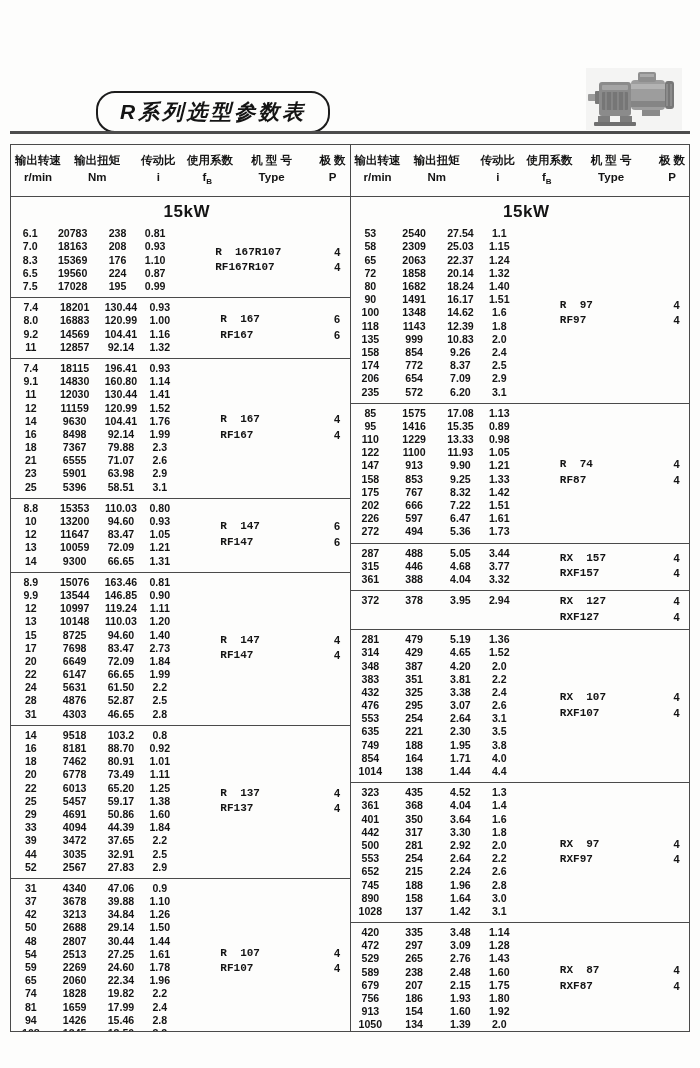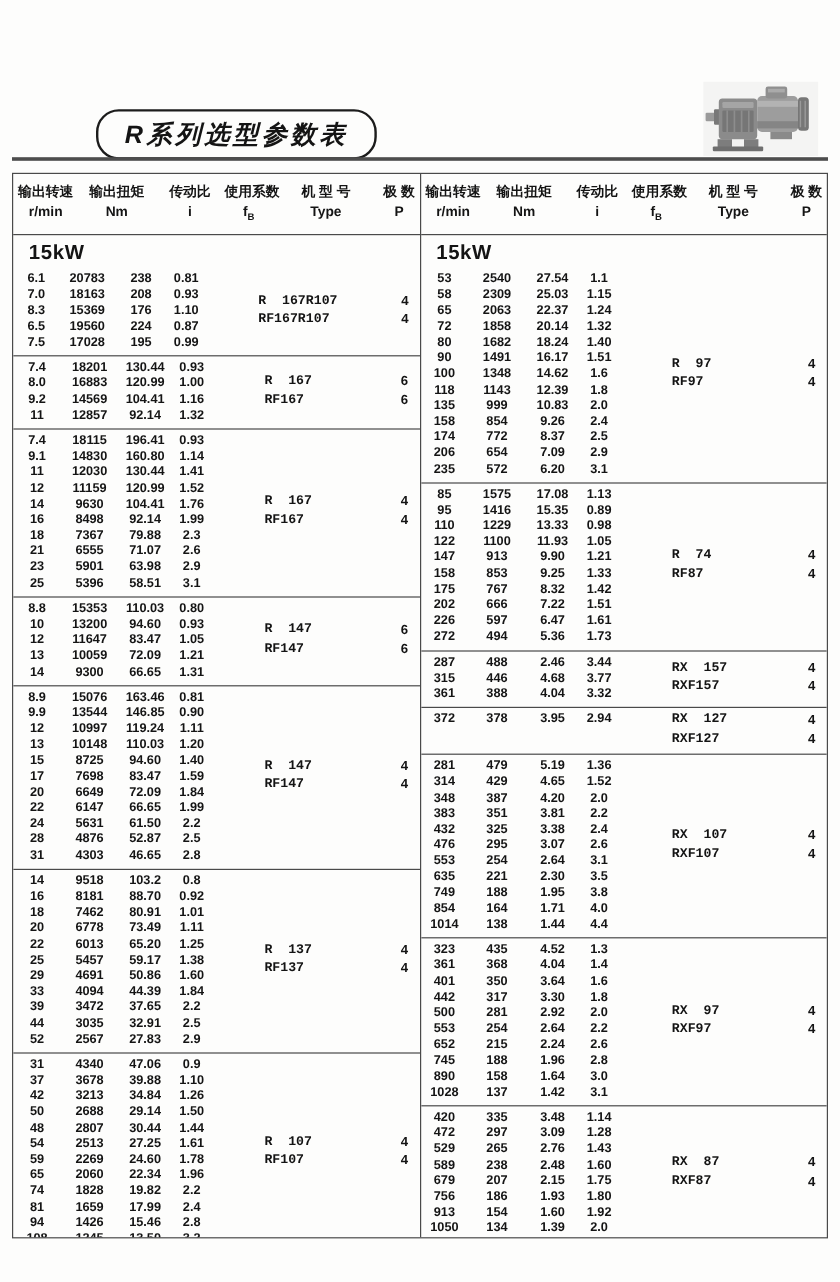--- a/index.html
+++ b/index.html
@@ -7,21 +7,21 @@
   .page {
     position:relative;
     width:700px; height:1068px;
     background:#fdfdfc;
     font-family:"Liberation Sans", sans-serif;
     color:#141414;
     margin:0 auto;
     overflow:hidden;
   }
   .title-bubble {
-    position:absolute; left:80px; top:91px;
+    position:absolute; left:96px; top:91px;
     border:2.5px solid #1c1c1c; border-radius:19px;
     padding:5px 22px;
     font-size:21px; font-weight:bold; font-style:italic;
     letter-spacing:3px; white-space:nowrap;
   }
   .title-rule {
     position:absolute; left:10px; top:131px;
     width:680px; height:3px; background:#4d4d4d;
   }
   .motor { position:absolute; left:586px; top:68px; width:96px; height:62px; }
@@ -35,21 +35,21 @@
   .half.left { border-right:1.3px solid #4a4a4a; }
   .half-header {
     display:grid;
     grid-template-columns:16% 19% 17% 12% 26% 10%;
     border-bottom:1.3px solid #4a4a4a;
     padding:7px 0 6px;
   }
   .hcell { text-align:center; font-weight:bold; font-size:11.5px; line-height:17px; white-space:nowrap; }
   .hcell sub { font-size:8px; }
   .half-body { flex:1; display:flex; flex-direction:column; overflow:hidden; }
-  .power-label { font-weight:bold; font-size:17px; padding:5px 0 2px 13px; letter-spacing:0.5px; }
+  .power-label { font-weight:bold; font-size:17px; padding:5px 0 2px 13px; letter-spacing:0.5px;text-align:center; }
   .group {
     display:flex;
     padding:3px 0 4px;
     border-top:1.3px solid #4a4a4a;
     gap:44px;
   }
   .group.first { border-top:none; }
   .g-rows { width:66%; }
   .row {
     display:grid;
@@ -345,21 +345,21 @@
                 <div class="row">
                   <span class="cell">15</span>
                   <span class="cell">8725</span>
                   <span class="cell">94.60</span>
                   <span class="cell">1.40</span>
                 </div>
                 <div class="row">
                   <span class="cell">17</span>
                   <span class="cell">7698</span>
                   <span class="cell">83.47</span>
-                  <span class="cell">1.59</span>
+                  <span class="cell">2.73</span>
                 </div>
                 <div class="row">
                   <span class="cell">20</span>
                   <span class="cell">6649</span>
                   <span class="cell">72.09</span>
                   <span class="cell">1.84</span>
                 </div>
                 <div class="row">
                   <span class="cell">22</span>
                   <span class="cell">6147</span>
@@ -735,21 +735,21 @@
               <div class="g-poles">
                 <div>4</div>
                 <div>4</div>
               </div>
             </div>
             <div class="group">
               <div class="g-rows">
                 <div class="row">
                   <span class="cell">287</span>
                   <span class="cell">488</span>
-                  <span class="cell">2.46</span>
+                  <span class="cell">5.05</span>
                   <span class="cell">3.44</span>
                 </div>
                 <div class="row">
                   <span class="cell">315</span>
                   <span class="cell">446</span>
                   <span class="cell">4.68</span>
                   <span class="cell">3.77</span>
                 </div>
                 <div class="row">
                   <span class="cell">361</span>

